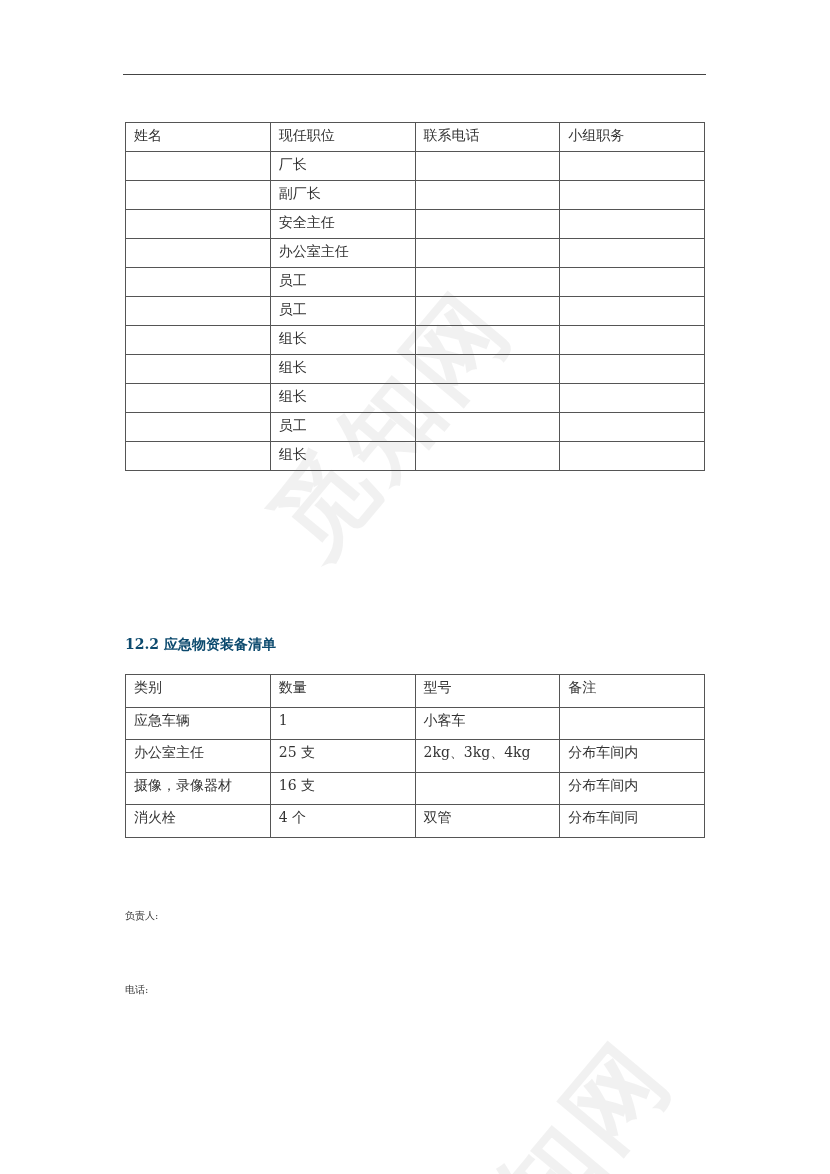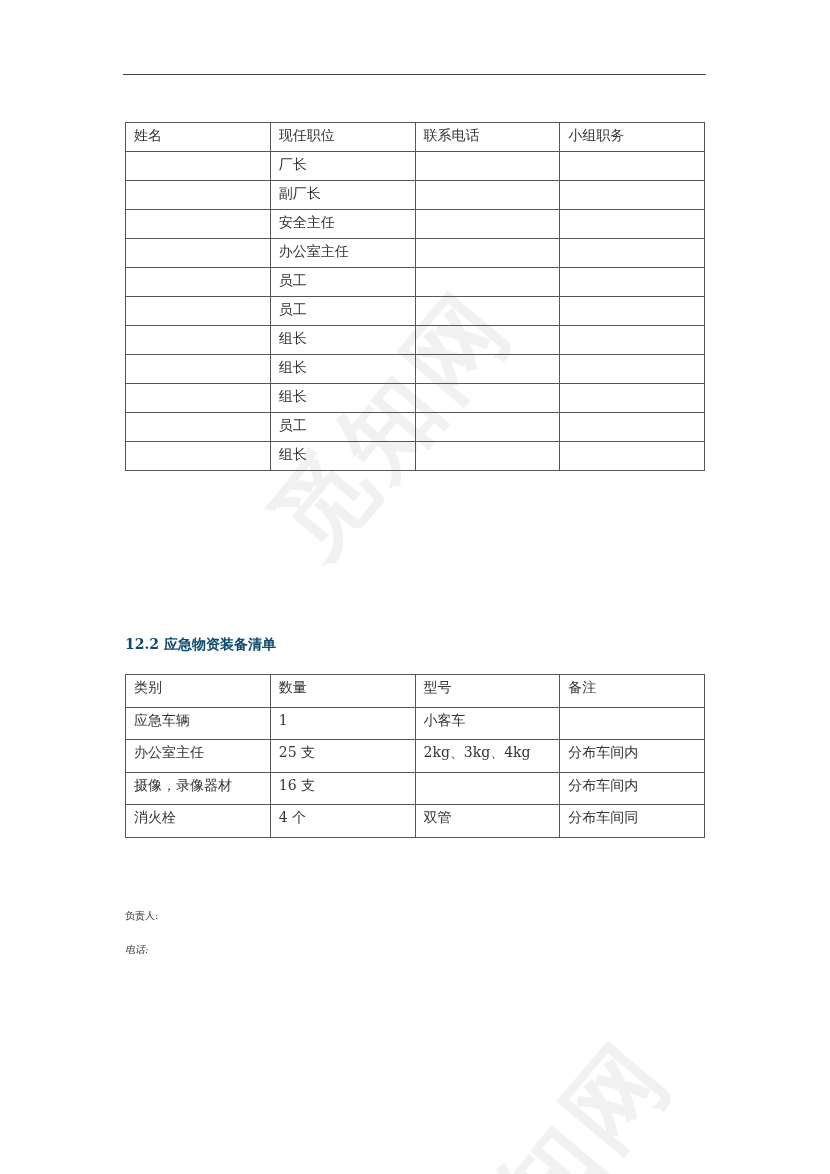--- a/index.html
+++ b/index.html
@@ -55,21 +55,21 @@
       line-height: 20px;
     }
     .footer-line {
       position: absolute;
       left: 125px;
       font-size: 10px;
       line-height: 20px;
       color: #333333;
     }
     #footer-responsible { top: 906px; }
-    #footer-phone { top: 940px; font-style: italic; }
+    #footer-phone { top: 980px; }
     .watermark {
       position: absolute;
       font-family: "DejaVu Sans", "Liberation Sans", sans-serif;
       font-weight: bold;
       color: rgba(0,0,0,0.055);
       font-size: 96px;
       letter-spacing: 6px;
       transform: rotate(-50deg);
       white-space: nowrap;
       pointer-events: none;

